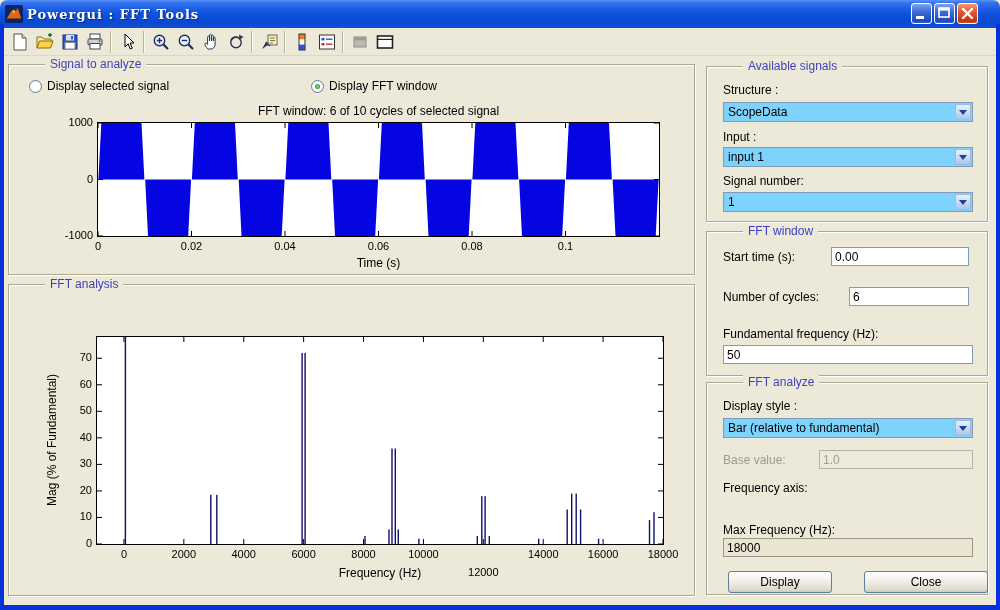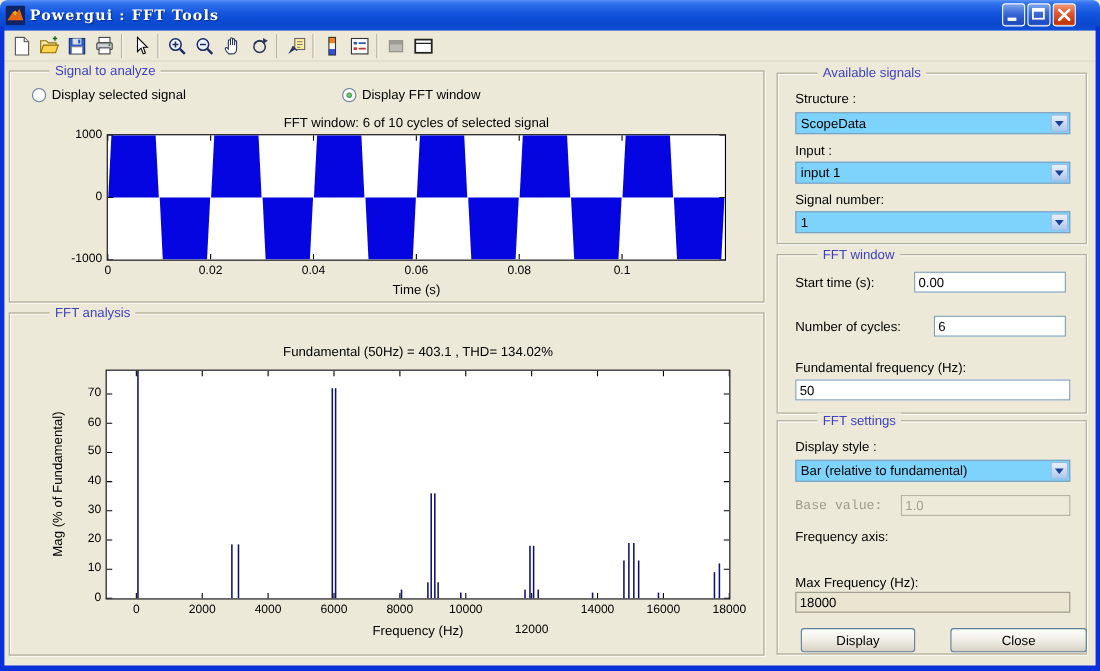--- a/index.html
+++ b/index.html
@@ -266,21 +266,20 @@
       <div class="tick-label x" style="left: 442.5px; top: 117px;">0.1</div>
       <div class="tick-label y" style="top: 106px;">-1000</div>
       <div class="tick-label y" style="top: 49.5px;">0</div>
       <div class="tick-label y" style="top: -7px;">1000</div>
     </div>
   <div class="axis-xlabel" style="left:97px; top:256px; width:563px;">Time (s)</div>
 
   <div class="group" style="left:8px; top:284px; width:687px; height:312px;">
     <span class="gtitle">FFT analysis</span>
   </div>
-  <div class="plot-title" style="left:96px; top:313px; width:568px;">Fundamental (50Hz) = 403.1 , THD= 134.02%</div>
   <div class="axes" style="left:96px; top:336px; width:568px; height:209px;">
       <svg width="566" height="207" style="position:absolute;left:0;top:0">
         <rect x="27.7" y="0.0" width="1.4" height="207.0" fill="#10106E"></rect>
         <rect x="113.1" y="157.9" width="1.4" height="49.1" fill="#10106E"></rect>
         <rect x="119.1" y="157.9" width="1.4" height="49.1" fill="#10106E"></rect>
         <rect x="204.4" y="15.9" width="1.4" height="191.1" fill="#10106E"></rect>
         <rect x="207.4" y="15.9" width="1.4" height="191.1" fill="#10106E"></rect>
         <rect x="267.3" y="199.0" width="1.4" height="8.0" fill="#10106E"></rect>
         <rect x="291.3" y="192.4" width="1.4" height="14.6" fill="#10106E"></rect>
         <rect x="294.3" y="111.5" width="1.4" height="95.5" fill="#10106E"></rect>
@@ -381,27 +380,27 @@
     <span class="gtitle">FFT window</span>
     <span class="flabel" style="left:16px; top:18px;">Start time (s):</span>
     <input class="xp-input" style="left: 124px; top: 15px; width: 138px;" value="0.00">
     <span class="flabel" style="left:16px; top:58px;">Number of cycles:</span>
     <input class="xp-input" style="left: 142px; top: 55px; width: 120px;" value="6">
     <span class="flabel" style="left:16px; top:95px;">Fundamental frequency (Hz):</span>
     <input class="xp-input" style="left: 16px; top: 113px; width: 250px;" value="50">
   </div>
 
   <div class="group" style="left:706px; top:382px; width:282px; height:213px;">
-    <span class="gtitle">FFT settings</span>
+    <span class="gtitle">FFT analyze</span>
     <span class="flabel" style="left:16px; top:16px;">Display style :</span>
     <div class="xp-combo" style="left:16px; top:35px; width:250px;">
       <span class="combo-text">Bar (relative to fundamental)</span>
       <span class="combo-arrow"></span>
     </div>
-    <span class="flabel dim" style="left:16px; top:70px;font-family:Liberation Mono, monospace;">Base value:</span>
+    <span class="flabel dim" style="left:16px; top:70px;">Base value:</span>
     <input class="xp-input dim" style="left: 112px; top: 67px; width: 154px;" disabled="" value="1.0">
     <span class="flabel" style="left:16px; top:98px;">Frequency axis:</span>
     <span class="flabel" style="left:16px; top:140px;">Max Frequency (Hz):</span>
     <input class="xp-input beige" style="left: 16px; top: 155px; width: 250px;" value="18000">
     <button class="xp-btn" style="left:21px; top:188px; width:104px;">Display</button>
     <button class="xp-btn" style="left:157px; top:188px; width:124px;">Close</button>
   </div>
 
 </div>
 

